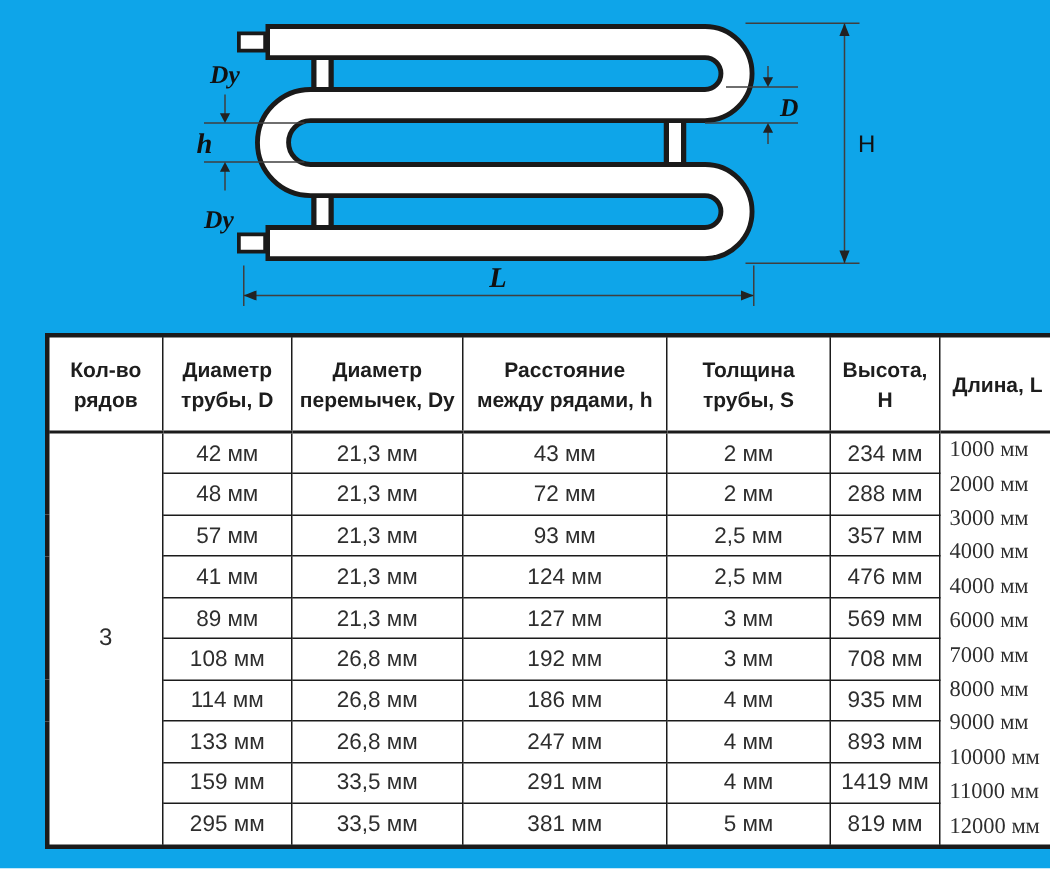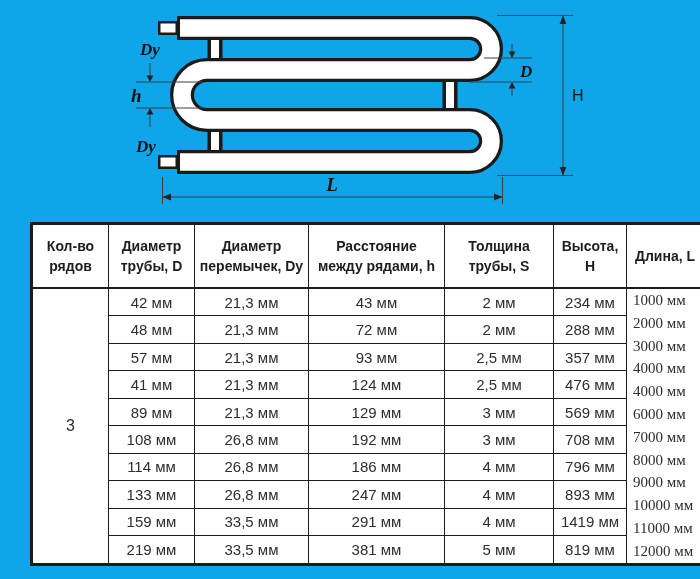--- a/index.html
+++ b/index.html
@@ -150,54 +150,54 @@
         <tr>
           <td>41 мм</td>
           <td>21,3 мм</td>
           <td>124 мм</td>
           <td>2,5 мм</td>
           <td>476 мм</td>
         </tr>
         <tr>
           <td>89 мм</td>
           <td>21,3 мм</td>
-          <td>129 мм</td>
+          <td>127 мм</td>
           <td>3 мм</td>
           <td>569 мм</td>
         </tr>
         <tr>
           <td>108 мм</td>
           <td>26,8 мм</td>
           <td>192 мм</td>
           <td>3 мм</td>
           <td>708 мм</td>
         </tr>
         <tr>
           <td>114 мм</td>
           <td>26,8 мм</td>
           <td>186 мм</td>
           <td>4 мм</td>
-          <td>796 мм</td>
+          <td>935 мм</td>
         </tr>
         <tr>
           <td>133 мм</td>
           <td>26,8 мм</td>
           <td>247 мм</td>
           <td>4 мм</td>
           <td>893 мм</td>
         </tr>
         <tr>
           <td>159 мм</td>
           <td>33,5 мм</td>
           <td>291 мм</td>
           <td>4 мм</td>
           <td>1419 мм</td>
         </tr>
         <tr>
-          <td>219 мм</td>
+          <td>295 мм</td>
           <td>33,5 мм</td>
           <td>381 мм</td>
           <td>5 мм</td>
           <td>819 мм</td>
         </tr>
       </tbody>
   </table>
 
 </div>
 

